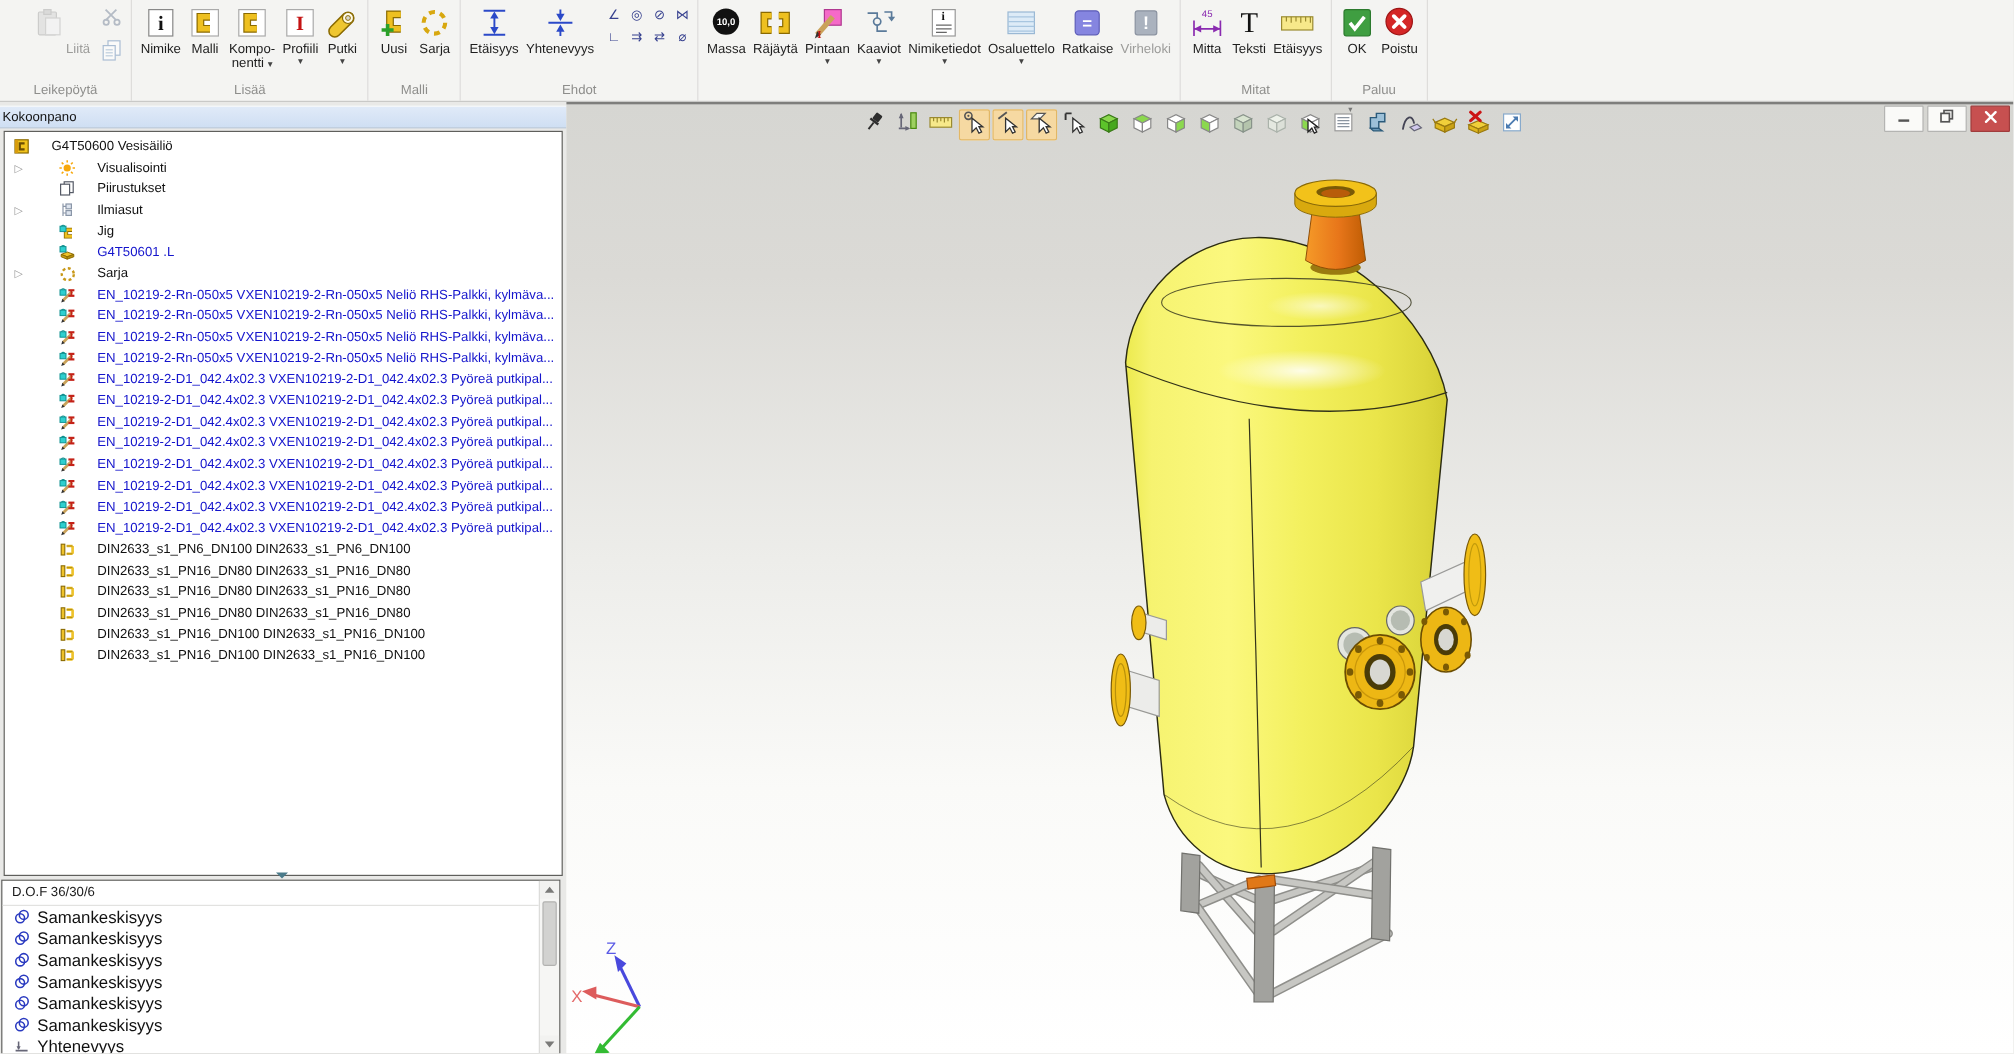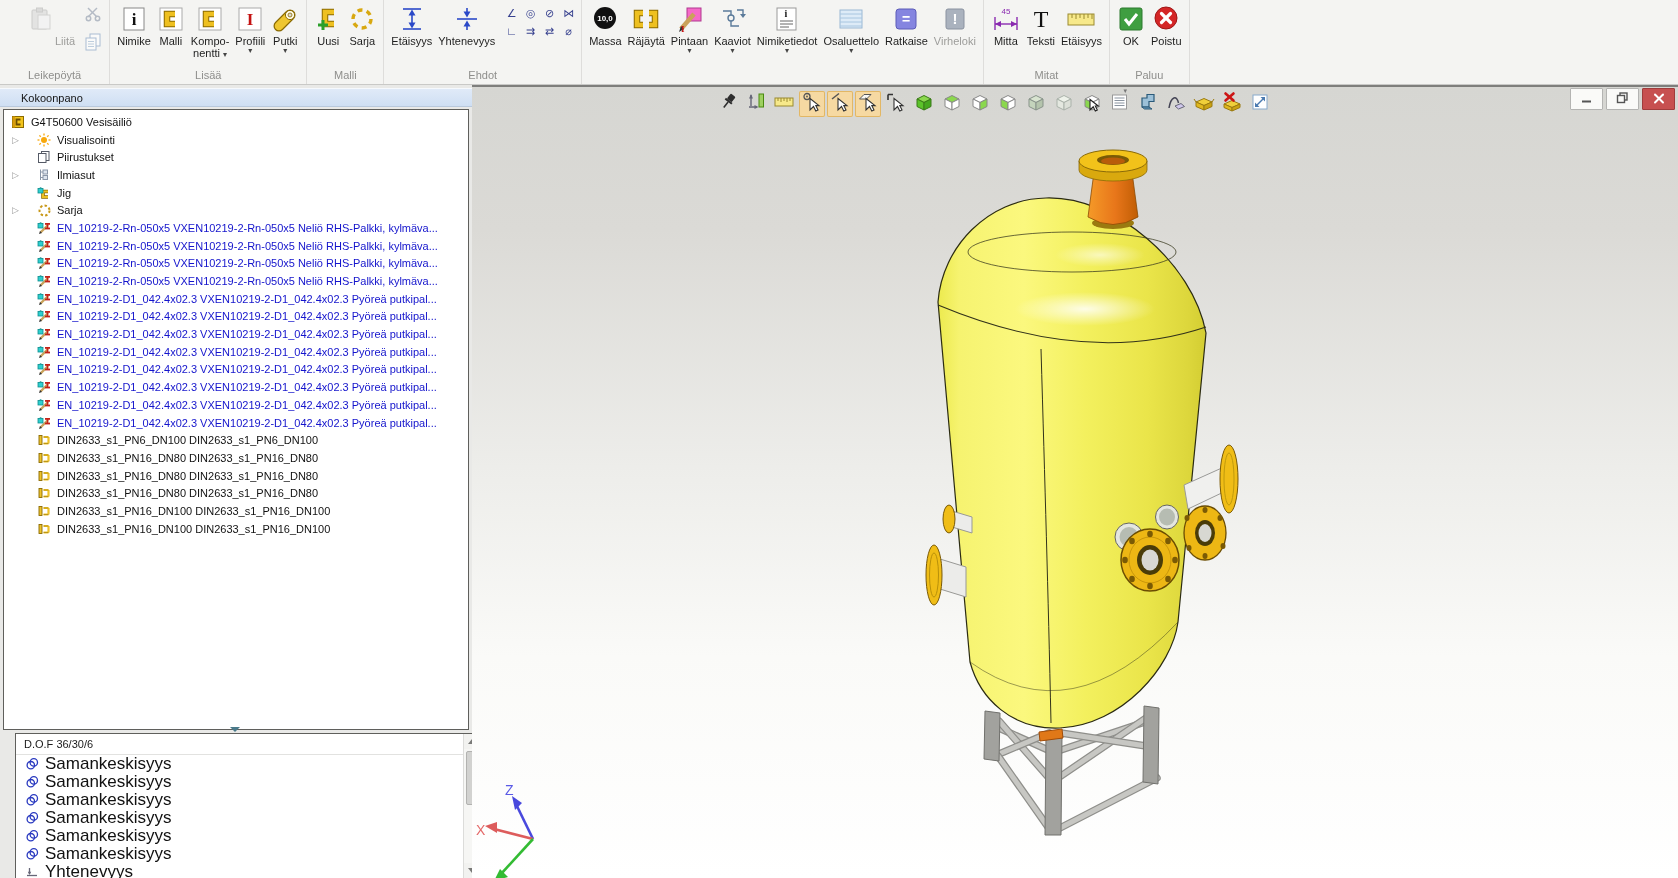--- a/index.html
+++ b/index.html
@@ -21,34 +21,34 @@
   .caret-inline{font-size:8px;color:#444;}
   .rstack{display:flex;flex-direction:column;gap:4px;margin:3px 0 0 3px;}
   .rsbtn{width:24px;height:24px;display:flex;align-items:center;justify-content:center;opacity:.6;}
   .minigrid{display:flex;flex-direction:column;gap:4px;margin:5px 0 0 5px;}
   .minirow{display:flex;gap:2px;}
   .mini{width:17px;height:14px;font-size:11px;line-height:14px;text-align:center;color:#37418f;}
   
   .left-panel{position:absolute;left:0;top:85px;width:472px;bottom:0;background:#e9e9e7;}
   .panel-titlebar{position:absolute;top:3px;left:0;right:0;height:19px;
       background:linear-gradient(#e0eaf8,#cfdff3);border-top:1px solid #f6f9fd;border-bottom:1px solid #b9c9dd;
-      display:flex;align-items:center;padding-left:21px;font-size:11px;color:#141414;box-sizing:border-box;}
+      display:flex;align-items:center;padding-left:2px;font-size:11px;color:#141414;box-sizing:border-box;}
   .tree-box{position:absolute;top:24px;left:3px;width:464px;height:616px;background:#fff;
       border:1px solid #5f5f5c;overflow:hidden;padding-top:3px;box-sizing:content-box;}
-  .tree-row{height:17.7px;display:flex;align-items:center;font-size:11px;white-space:nowrap;padding-left:6px;}
+  .tree-row{height:17.7px;display:flex;align-items:center;font-size:11px;white-space:nowrap;padding-left:6px;gap:12px;}
   .texp{width:24px;padding-left:2px;color:#9a9a9a;font-size:9px;line-height:10px;}
   .ticon{width:16px;height:14px;display:inline-flex;align-items:center;justify-content:center;margin-right:5px;}
   .tlabel{color:#111;}
   .tlabel.blue{color:#1414cc;}
   .splitter{position:absolute;top:641px;left:3px;width:464px;height:7px;display:flex;align-items:center;justify-content:center;}
   .split-arrow{width:0;height:0;border-left:5px solid transparent;border-right:5px solid transparent;border-top:5px solid #4a7a8a;}
-  .dof-box{position:absolute;top:648px;left:15px;width:464px;height:144px;background:#fff;border:1px solid #5f5f5c;display:flex;overflow:hidden;}
+  .dof-box{position:absolute;top:648px;left:1px;width:464px;height:144px;background:#fff;border:1px solid #5f5f5c;display:flex;overflow:hidden;}
   .dof-main{flex:1;overflow:hidden;}
   .dof-header{height:20px;border-bottom:1px solid #e2e2e0;font-size:11px;display:flex;align-items:center;padding-left:8px;color:#1a1a1a;}
-  .dof-row{height:18px;display:flex;align-items:center;font-size:17px;padding-left:8px;white-space:nowrap;}
+  .dof-row{height:18px;display:flex;align-items:center;font-size:14px;padding-left:8px;white-space:nowrap;}
   .dof-scroll{width:16px;border-left:1px solid #dcdcda;background:#f6f6f4;display:flex;flex-direction:column;}
   .sb-btn{height:15px;display:flex;align-items:center;justify-content:center;background:#f2f2f0;}
   .sb-track{flex:1;position:relative;}
   .sb-thumb{position:absolute;top:2px;left:2px;right:2px;height:52px;background:#d2d2d0;border:1px solid #b2b2b0;border-radius:2px;}
   .tri-up{width:0;height:0;border-left:4px solid transparent;border-right:4px solid transparent;border-bottom:5px solid #7a7a78;}
   .tri-down{width:0;height:0;border-left:4px solid transparent;border-right:4px solid transparent;border-top:5px solid #7a7a78;}
   
   .viewport{position:absolute;left:472px;top:85px;right:0;bottom:0;border-top:2px solid #7e7e7c;
      background:linear-gradient(180deg,#d6d6d2 0%,#dbdad6 18%,#ededea 48%,#fafaf8 72%,#ffffff 100%);}
   .model{position:absolute;left:0;top:0;}
@@ -468,20 +468,33 @@
             <span class="texp"></span>
             <span class="ticon">
               <svg width="14" height="14">
                 <path d="M11 5.5 h-5 v5.5 h5" stroke="#8a6a00" stroke-width="3.6" fill="none"></path>
                 <path d="M11 5.5 h-5 v5.5 h5" stroke="#eec020" stroke-width="2.2" fill="none"></path>
                 <rect x="1" y="2.5" width="5" height="4.5" fill="#2ecfcf" stroke="#0e8f8f" stroke-width="0.8"></rect>
                 <path d="M2.2 2.5 a1.6 1.6 0 0 1 2.8 0" fill="none" stroke="#0e8f8f" stroke-width="0.9"></path>
               </svg>
             </span>
             <span class="tlabel">Jig</span>
+          </div>
+          <div class="tree-row">
+            <span class="texp"></span>
+            <span class="ticon">
+              <svg width="14" height="14">
+                <polygon points="2,9 7,7 12.5,9 7,11" fill="#eec22a" stroke="#8a6a00" stroke-width="0.8"></polygon>
+                <polygon points="2,9 7,11 7,13 2,11" fill="#caa012" stroke="#8a6a00" stroke-width="0.8"></polygon>
+                <polygon points="12.5,9 7,11 7,13 12.5,11" fill="#b8900e" stroke="#8a6a00" stroke-width="0.8"></polygon>
+                <rect x="1" y="2.5" width="5" height="4.5" fill="#2ecfcf" stroke="#0e8f8f" stroke-width="0.8"></rect>
+                <path d="M2.2 2.5 a1.6 1.6 0 0 1 2.8 0" fill="none" stroke="#0e8f8f" stroke-width="0.9"></path>
+              </svg>
+            </span>
+            <span class="tlabel blue">G4T50601 .L</span>
           </div>
           <div class="tree-row">
             <span class="texp">▷</span>
             <span class="ticon">
               <svg width="14" height="14">
                 <circle cx="7.5" cy="7.5" r="5" fill="none" stroke="#c89818" stroke-width="2" stroke-dasharray="2.4 2.2"></circle>
               </svg>
             </span>
             <span class="tlabel">Sarja</span>
           </div>

